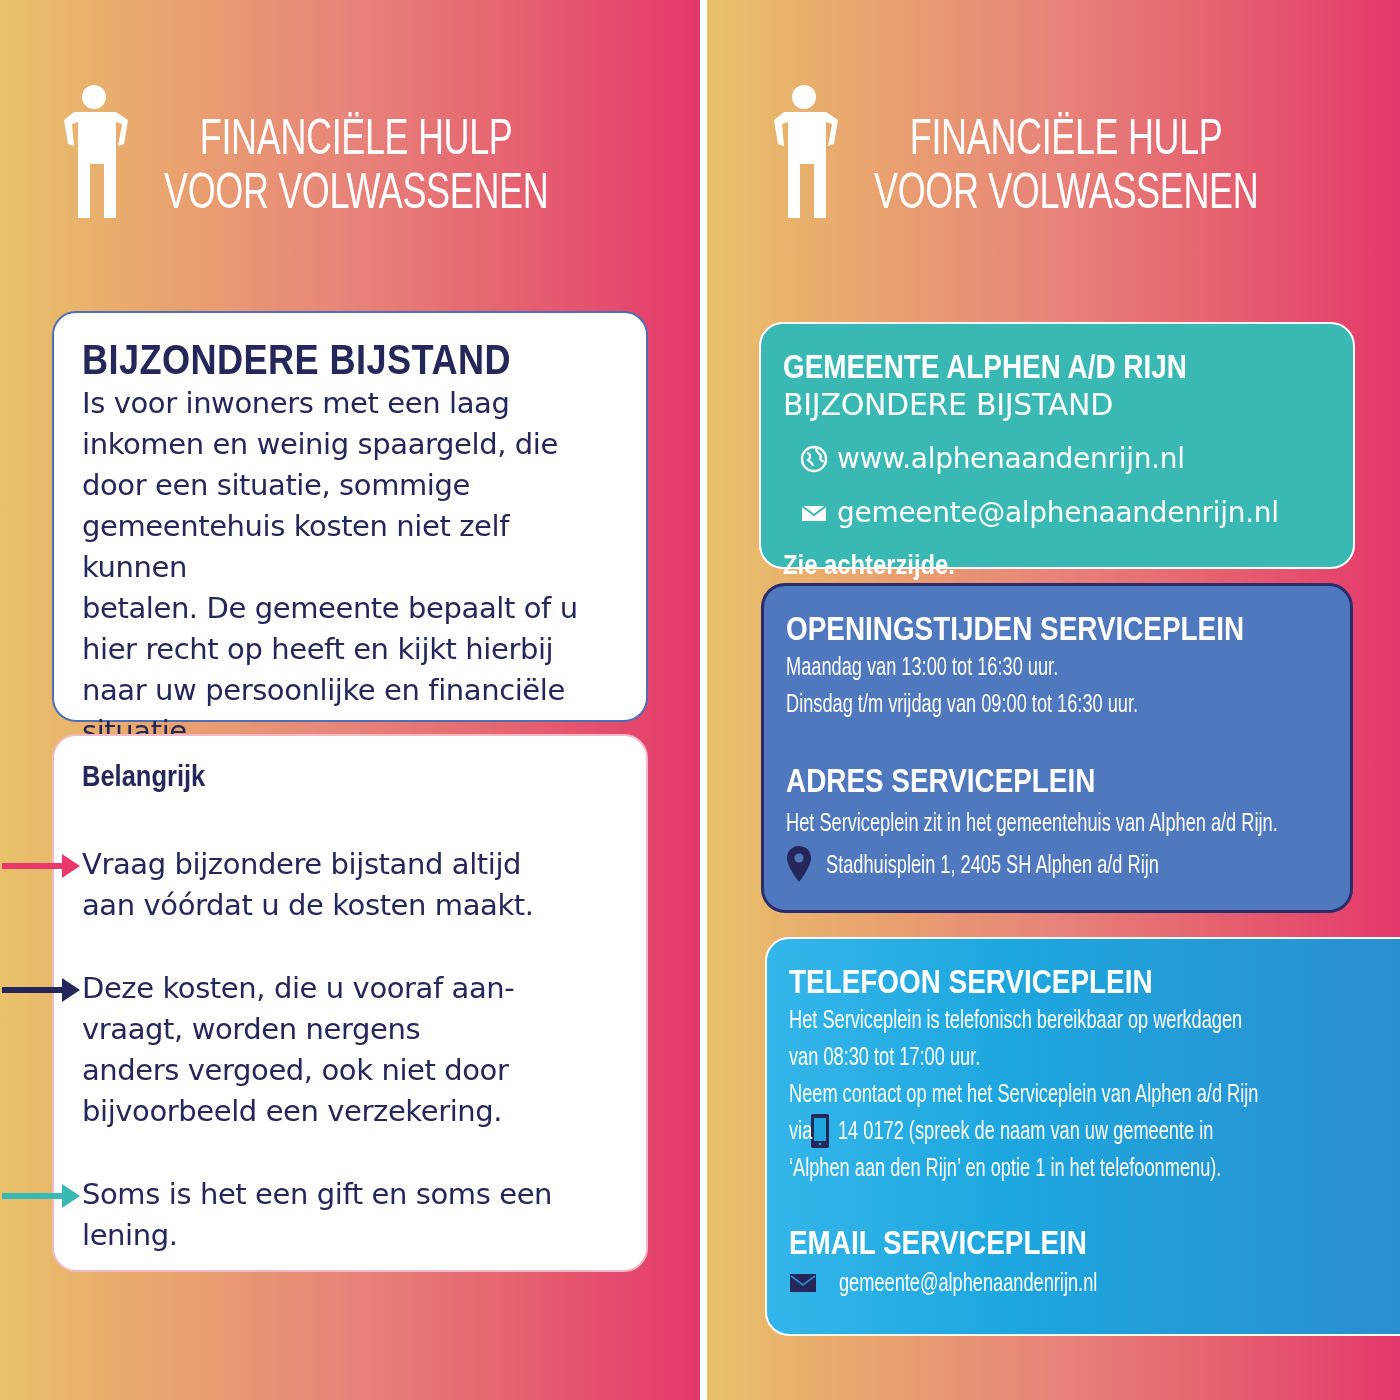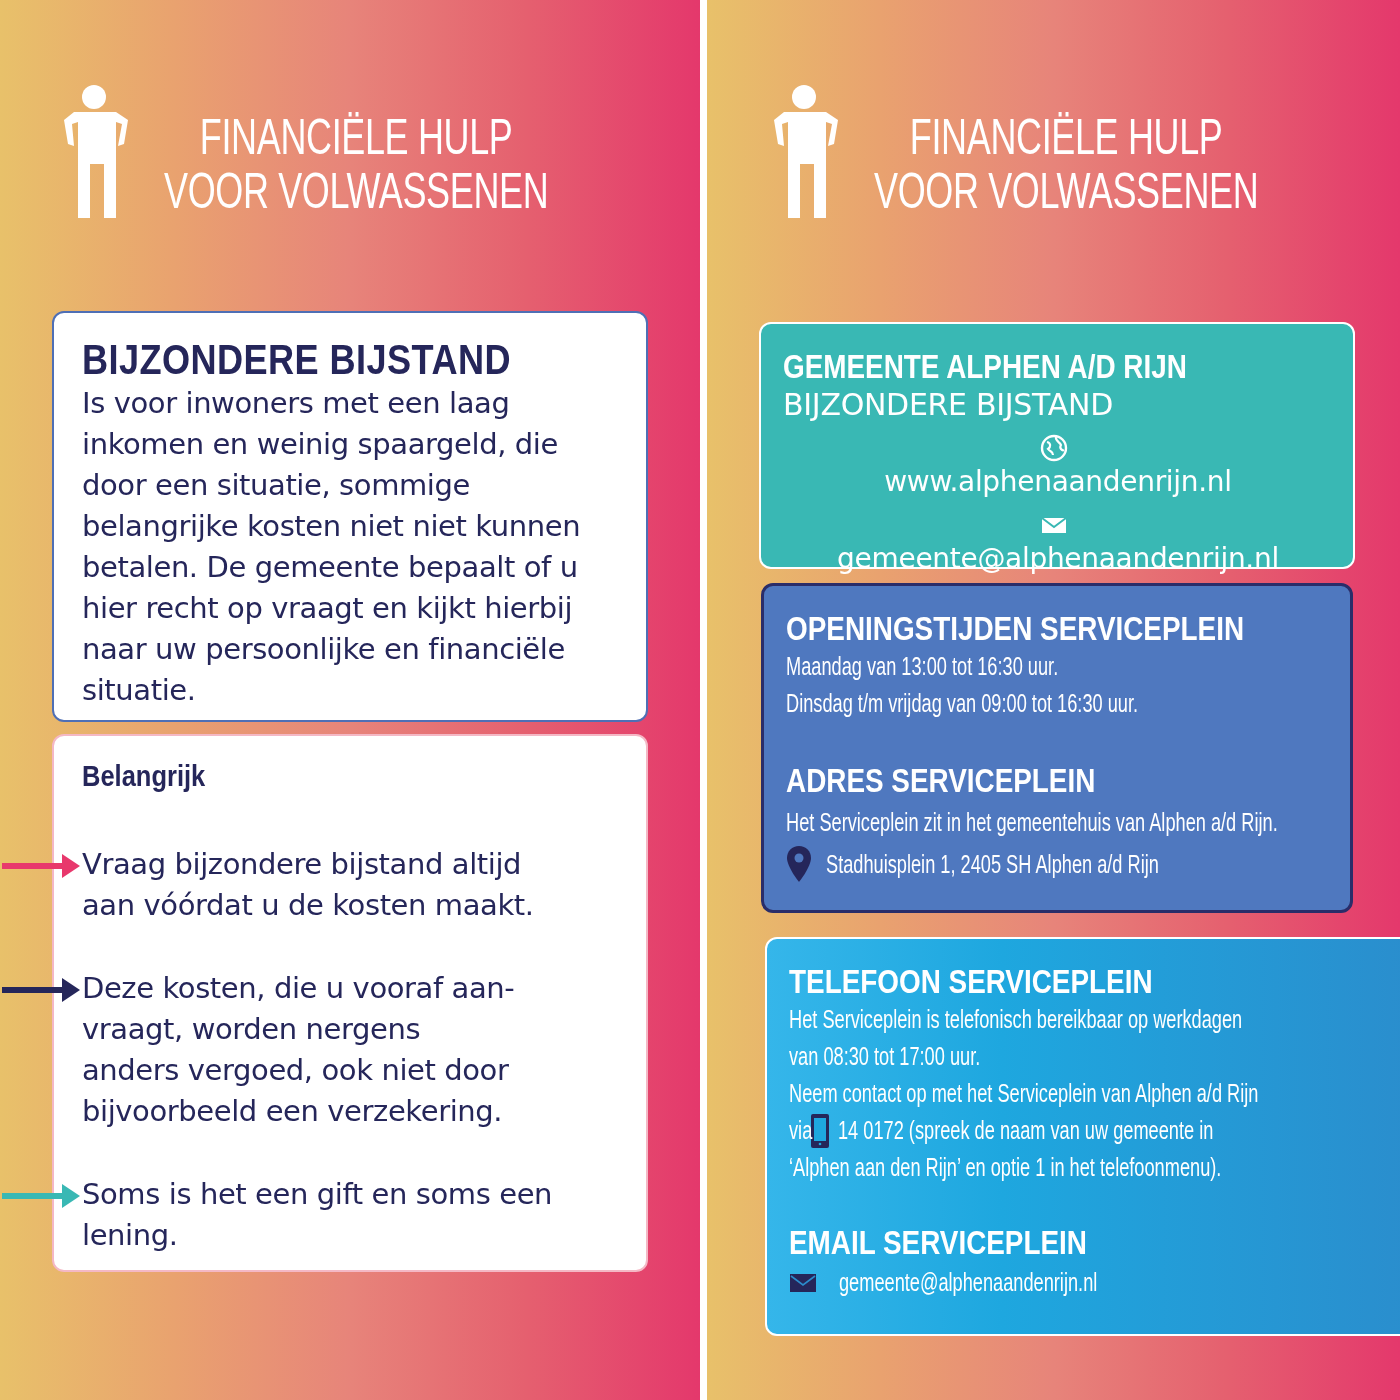--- a/index.html
+++ b/index.html
@@ -20,21 +20,21 @@
   .panel.right .hero { left: 63px; }
   .person { width: 82px; height: 134px; margin-right: 22px; margin-top: 0; }
   .hero-title {
     color: #ffffff; font-family: "Liberation Sans", sans-serif;
     font-size: 50px; line-height: 54px; letter-spacing: -0.5px;
     transform: scaleX(0.72); transform-origin: left top;
     margin-top: 26px; white-space: nowrap;
   }
 
   .card {
-    position: absolute; border-radius: 12px; box-sizing: border-box;
+    position: absolute; border-radius: 24px; box-sizing: border-box;
   }
   .card-white { background: #ffffff; }
 
   .navy { color: #25265a; }
   .card1 { left: 52px; top: 311px; width: 596px; height: 411px; border: 2px solid #4f6fb5; padding: 24px 26px 0 28px; }
   .card1 h2 {
     margin: 0; font-family: "Liberation Sans", sans-serif; font-weight: 900;
     font-size: 42px; line-height: 46px; letter-spacing: 0.5px;
     transform: scaleX(0.86); transform-origin: left top; white-space: nowrap;
   }
@@ -60,21 +60,21 @@
   .sky { left: 765px; top: 937px; width: 675px; height: 399px; background: linear-gradient(90deg, #35b6ea 0%, #1ea7df 35%, #2b8ccc 100%); border: 2px solid #ffffff; }
 
   .h-cond {
     margin: 0; font-family: "Liberation Sans", sans-serif; font-weight: 900;
     font-size: 34px; line-height: 40px; white-space: nowrap;
     transform: scaleX(0.82); transform-origin: left top;
   }
   .sub-light {
     margin: 0; font-size: 30px; line-height: 38px; white-space: nowrap; letter-spacing: -0.3px;
   }
-  .line-round { font-size: 28px; line-height: 38px; margin: 9px; display: flex; align-items: center; white-space: nowrap; letter-spacing: -0.3px; flex-direction: column; }
+  .line-round { font-size: 28px; line-height: 38px; margin: 16px; display: flex; align-items: center; white-space: nowrap; letter-spacing: -0.3px; }
   .line-round .ic { width: 30px; height: 30px; margin-right: 8px; flex: none; }
   .bold-small {
     margin: 2px 0 0 0; font-family: "Liberation Sans", sans-serif; font-weight: 900; font-size: 28px; line-height: 34px;
     transform: scaleX(0.85); transform-origin: left top;
   }
   .cond {
     margin: 0; font-family: "Liberation Sans", sans-serif; font-size: 26px; line-height: 37px; white-space: nowrap;
     transform: scaleX(0.7); transform-origin: left top; width: 140%;
   }
   .spacer { height: 38px; }
@@ -93,23 +93,23 @@
       <div>FINANCIËLE HULP</div>
       <div>VOOR VOLWASSENEN</div>
     </div>
   </div>
 
   <div class="card card-white card1 navy">
     <h2>BIJZONDERE BIJSTAND</h2>
     <p>Is voor inwoners met een laag</p>
     <p>inkomen en weinig spaargeld, die</p>
     <p>door een situatie, sommige</p>
-    <p>belangrijke kosten niet niet kunnen</p>
+    <p>gemeentehuis kosten niet zelf kunnen</p>
     <p>betalen. De gemeente bepaalt of u</p>
-    <p>hier recht op vraagt en kijkt hierbij</p>
+    <p>hier recht op heeft en kijkt hierbij</p>
     <p>naar uw persoonlijke en financiële</p>
     <p>situatie.</p>
   </div>
 
   <div class="card card-white card2 navy" style="overflow: visible;">
     <h3>Belangrijk</h3>
 
     <div class="bullet" style="margin-top:28px;">
       <svg class="arrow" viewBox="0 0 78 24">
         <rect x="0" y="9" width="62" height="6" fill="#e8386c"></rect>

